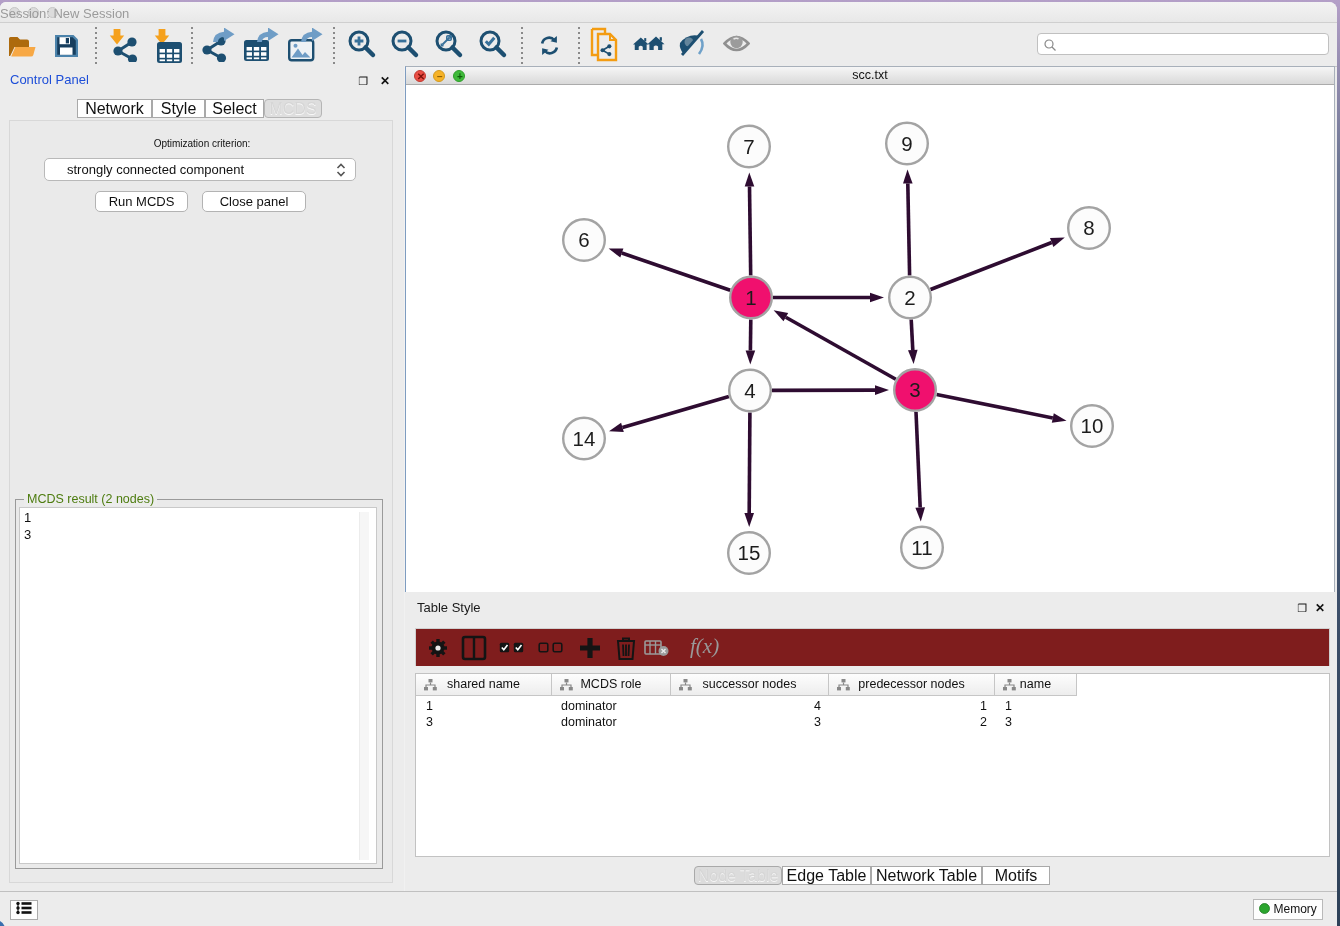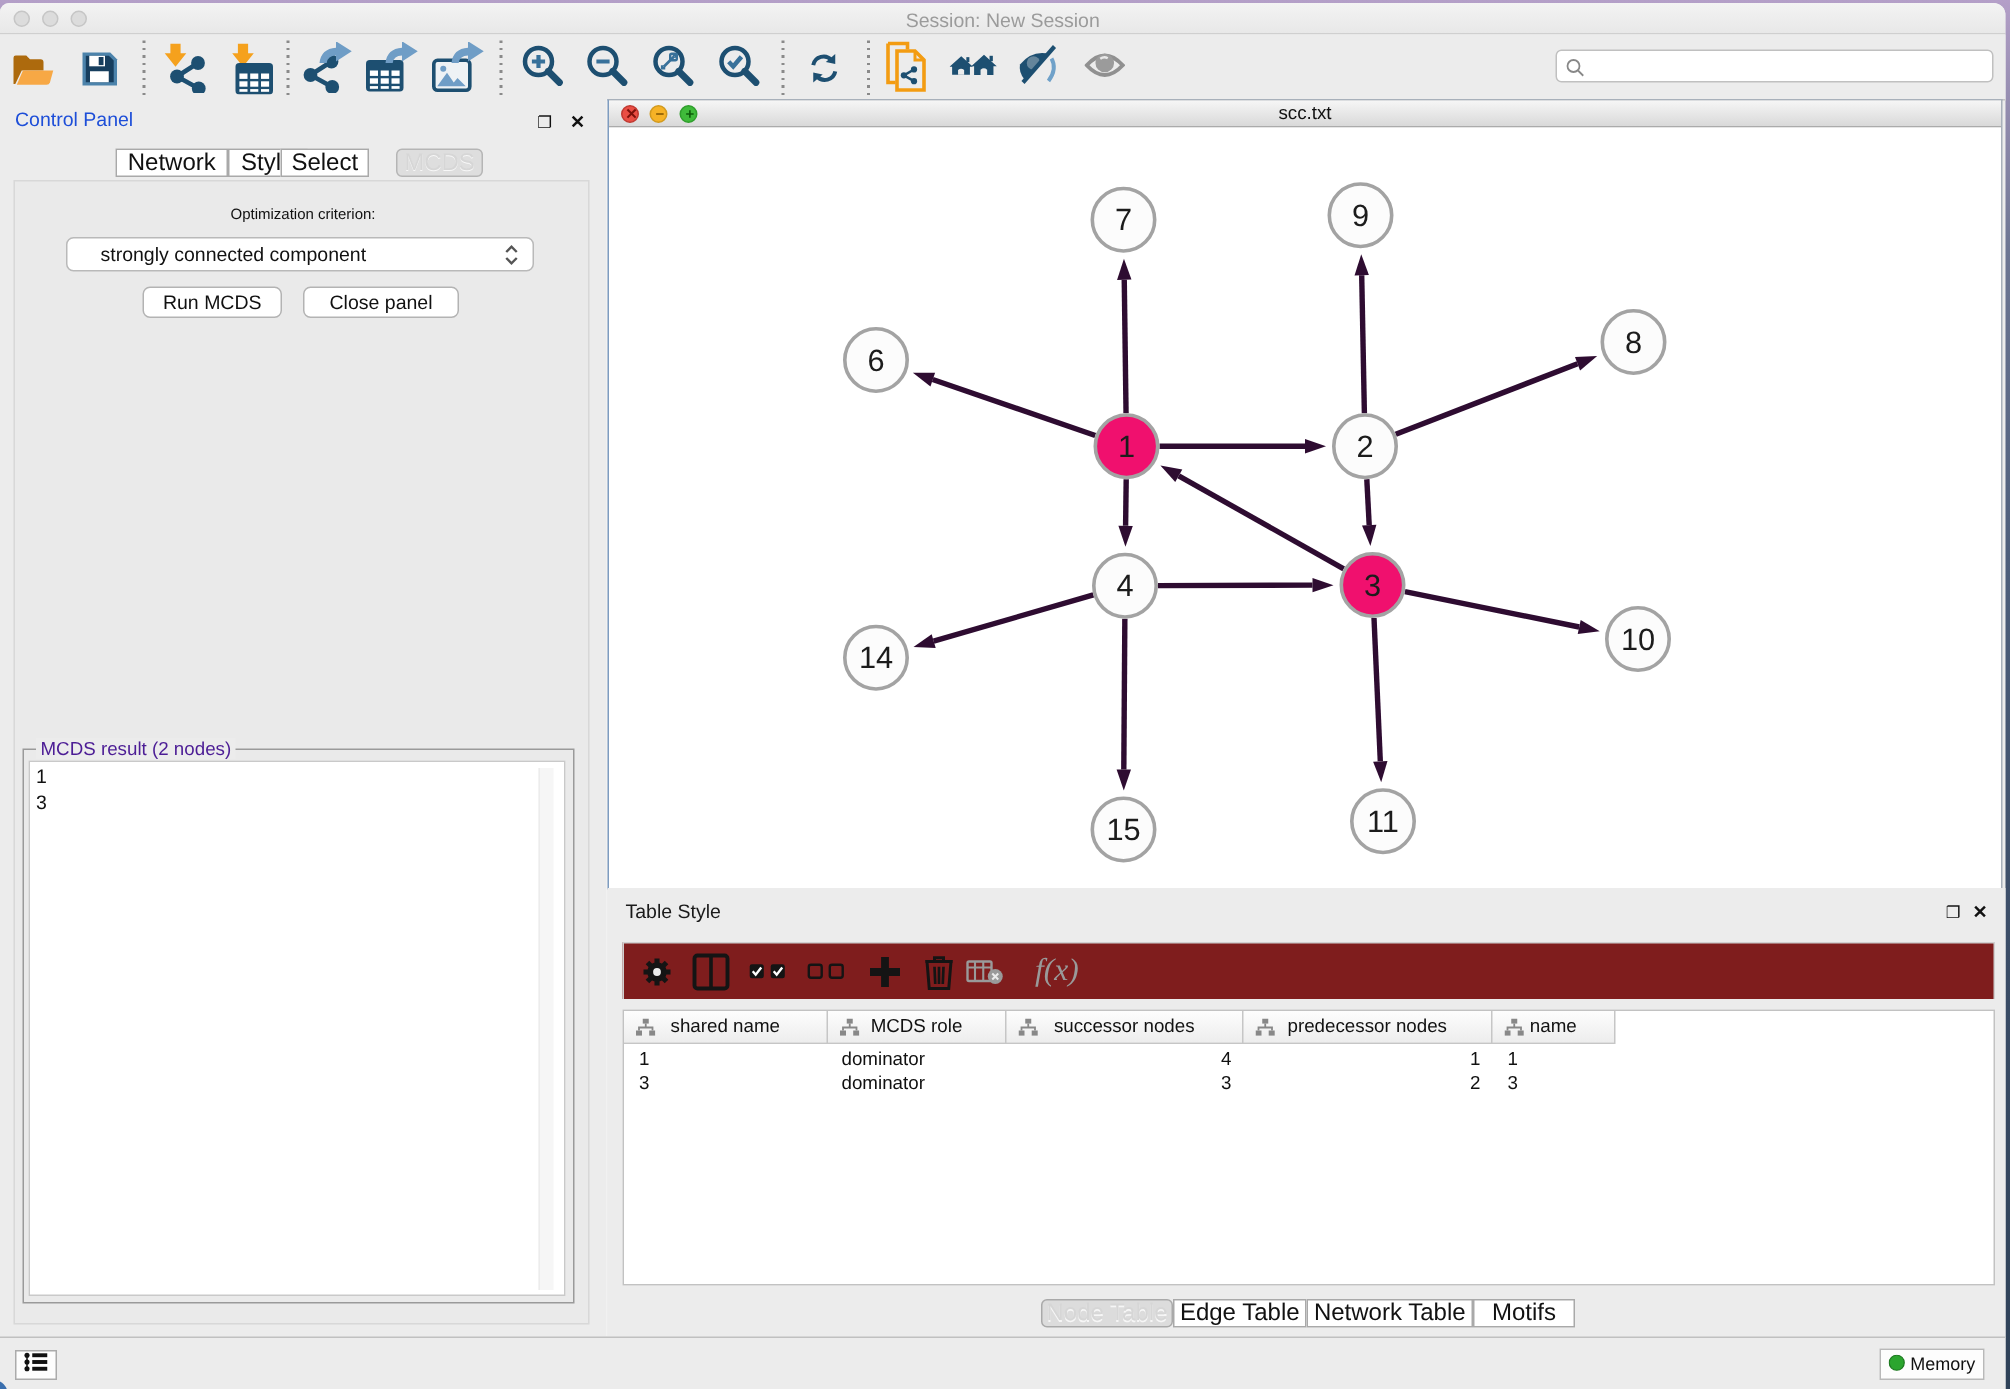--- a/index.html
+++ b/index.html
@@ -1,36 +1,36 @@
 <!DOCTYPE html>
 <html><head><meta charset="utf-8"><style>
 *{margin:0;padding:0;box-sizing:border-box}
 html,body{width:1340px;height:926px;overflow:hidden;font-family:"Liberation Sans",sans-serif}
 body{background:linear-gradient(180deg,#b49fc8 0%,#9a90b4 6%,#6d7693 18%,#4e5f7c 40%,#3a4c66 70%,#2e4158 100%)}
 .window{position:absolute;left:0;top:2px;width:1337px;height:924px;background:#ececec;border-top-right-radius:8px;border-top-left-radius:6px}
 .titlebar{position:absolute;left:0;top:0;width:100%;height:21px;background:linear-gradient(#f3f3f3,#e8e8e8);border-top-right-radius:8px;border-top-left-radius:6px;border-bottom:1px solid #cfcfcf}
 .tl{position:absolute;top:5px;width:11px;height:11px;border-radius:50%;background:#dcdcdc;border:1px solid #c6c6c6}
-.title{position:absolute;top:4px;width:100%;text-align:center;font-size:13px;color:#9b9b9b}
+.title{position:absolute;top:4px;width:100%;text-align:left;font-size:13px;color:#9b9b9b}
 .toolbar{position:absolute;left:0;top:21px;width:100%;height:44px;background:#ececec;border-bottom:1px solid #c4c4c4}
 .tbi{position:absolute;top:0}
 .sep{position:absolute;top:4px;height:37px;width:2px;background:repeating-linear-gradient(#8a8a8a 0 1.6px,transparent 1.6px 5px)}
 .search{position:absolute;left:1037px;top:31px;width:292px;height:22px;background:#fff;border:1px solid #c0c0c0;border-radius:4px}
 .search svg{position:absolute;left:5px;top:4px}
 
 .cp{position:absolute;left:0;top:64px;width:404px;height:825px;background:#ececec}
 .cp-head{position:absolute;left:10px;top:6px;font-size:13px;color:#1d4ed8}
 .panel-btns{position:absolute;top:8px;font-size:12px;color:#111}
 .tab{position:absolute;top:0;height:19px;background:#fff;border:1px solid #a9a9a9;color:#111;text-align:center;line-height:18px}
 .tab.sel{background:#dedede;color:#d6d6d6;text-shadow:0 1px 0 #f8f8f8;border-radius:4px;border-color:#b5b5b5}
 .cp-content{position:absolute;left:9px;top:54px;width:384px;height:763px;background:#eaeaea;border:1px solid #d8d8d8}
 .opt-label{position:absolute;top:72px;width:100%;text-align:center;font-size:10px;color:#111}
 .combo{position:absolute;left:44px;top:92px;width:312px;height:23px;background:#fff;border:1px solid #b9b9b9;border-radius:5px;font-size:13px;color:#111;line-height:21px;padding-left:22px}
 .btn{position:absolute;height:21px;background:#fff;border:1px solid #b3b3b3;border-radius:5px;font-size:13px;color:#111;text-align:center;line-height:19px}
 .groupbox{position:absolute;left:15px;top:433px;width:368px;height:370px;border:1px solid #9a9a9a}
-.gb-title{position:absolute;left:8px;top:-8px;background:#ececec;padding:0 3px;font-size:12.5px;color:#4c1d95}
+.gb-title{position:absolute;left:8px;top:-8px;background:#ececec;padding:0 3px;font-size:12.5px;color:#4d7c0f}
 .gb-inner{position:absolute;left:3px;top:7px;width:358px;height:357px;background:#fff;border:1px solid #c9c9c9;font-size:13px;color:#111;padding:2px 0 0 4px;line-height:16.8px}
 .gb-scroll{position:absolute;right:7px;top:4px;width:10px;height:348px;background:#f6f6f6;border-left:1px solid #ececec}
 
 .netframe{position:absolute;left:405px;top:64px;width:930px;height:527px;border:1px solid #a8b0ba;border-left-color:#7e9cc0}
 .nf-title{position:absolute;left:0;top:0;width:100%;height:18px;background:linear-gradient(#f6f6f6,#d9d9d9);border-bottom:1px solid #ababab;text-align:center;font-size:12.5px;color:#111;line-height:17px}
 .nf-canvas{position:absolute;left:0;top:18px;width:928px;height:507px;background:#fff}
 .dot{position:absolute;top:3px;width:12px;height:12px;border-radius:50%}
 .dot span{position:absolute;left:0;top:-1px;width:12px;height:12px;font-size:10px;font-weight:bold;text-align:center;line-height:13px}
 
 .tp{position:absolute;left:405px;top:590px;width:932px;height:299px;background:#ececec}
@@ -214,21 +214,21 @@
 
   <div style="position:absolute;left:397px;top:64px;width:8px;height:825px;background:#f1f1f1"></div>
     <div style="position:absolute;left:398px;top:472px;width:6px;height:8px;background:#e3e3e3;border:1px solid #bdbdbd"></div>
     <div style="position:absolute;left:866px;top:584px;width:8px;height:6px;background:#e3e3e3;border:1px solid #bdbdbd"></div>
     <div class="cp">
     <div class="cp-head">Control Panel</div>
     <div class="panel-btns" style="right:36px"><span style="font-size:11px">❐</span></div>
     <div class="panel-btns" style="right:14px;font-weight:bold">✕</div>
     <div class="tab" style="left:77px;top:33px;width:75px">Network</div>
     <div class="tab" style="left:152px;top:33px;width:53px">Style</div>
-    <div class="tab" style="left:187px;top:33px;width:59px">Select</div>
+    <div class="tab" style="left:205px;top:33px;width:59px">Select</div>
     <div class="tab sel" style="left:264px;top:33px;width:58px">MCDS</div>
     <div class="cp-content"></div>
     <div class="opt-label">Optimization criterion:</div>
     <div class="combo">strongly connected component
       <svg width="10" height="14" viewBox="0 0 10 14" style="position:absolute;right:9px;top:4px">
           <path d="M1.5 5 L5 1.5 L8.5 5" fill="none" stroke="#555" stroke-width="1.6"></path>
           <path d="M1.5 9 L5 12.5 L8.5 9" fill="none" stroke="#555" stroke-width="1.6"></path>
         </svg>
     </div>
     <div class="btn" style="left:95px;top:125px;width:93px">Run MCDS</div>

